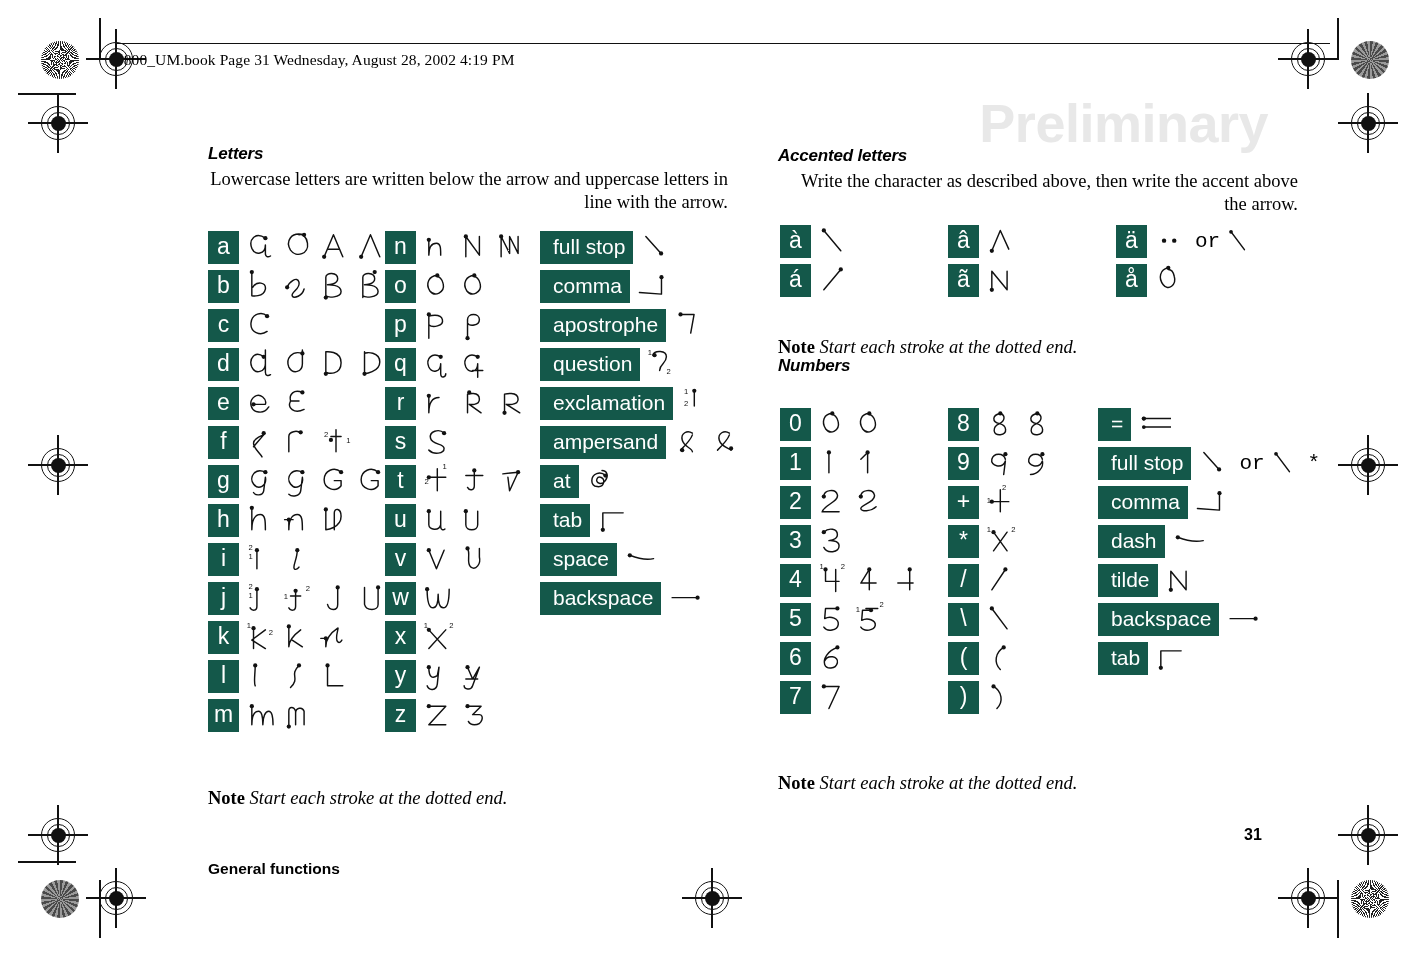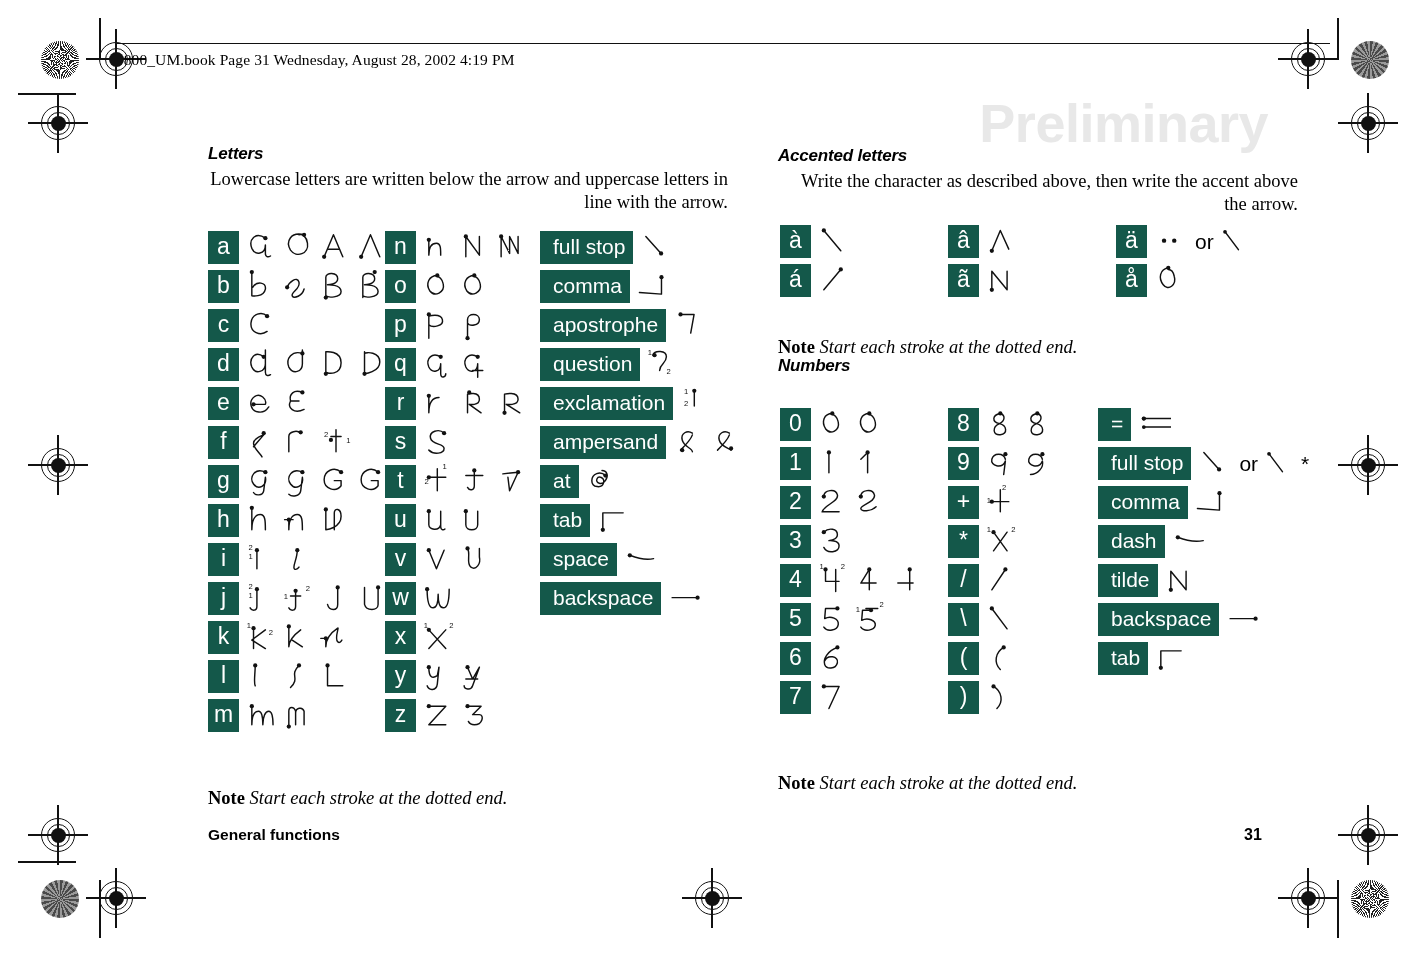--- a/index.html
+++ b/index.html
@@ -134,38 +134,38 @@
     align-items: center;
     margin-left: 6px;
     height: 39px;
   }
   .gly {
     margin-right: 3px;
     display: inline-block;
     line-height: 0;
   }
   .glytxt {
-    font-family: Liberation Sans, sans-serif;
+    font-family: Liberation Mono, monospace;
     font-size: 21px;
     margin: 16px 5px;
     line-height: 39px;
     display: inline-block;
   }
 
   
   .note {
     position: absolute;
     font-size: 18.5px;
     margin-top: 23px;
   }
   .note b { font-family: "Liberation Serif", serif; font-weight: bold; }
   .note i { font-style: italic; }
   .foot-left {
     position: absolute;
-    left: 208px; top: 826px;
+    left: 208px; top: 860px;
     font-family: "Liberation Sans", sans-serif;
     font-weight: bold;
     font-size: 15.5px;
   }
   .foot-right {
     position: absolute;
     left: 1244px; top: 826px;
     font-family: "Liberation Sans", sans-serif;
     font-weight: bold;
     font-size: 16px;

